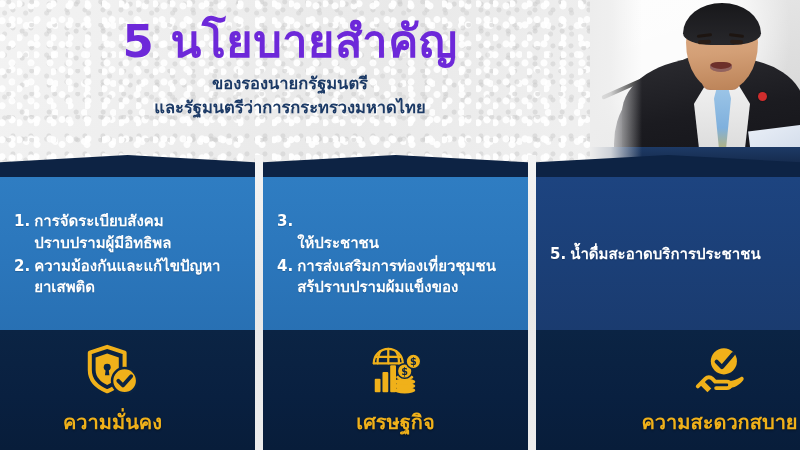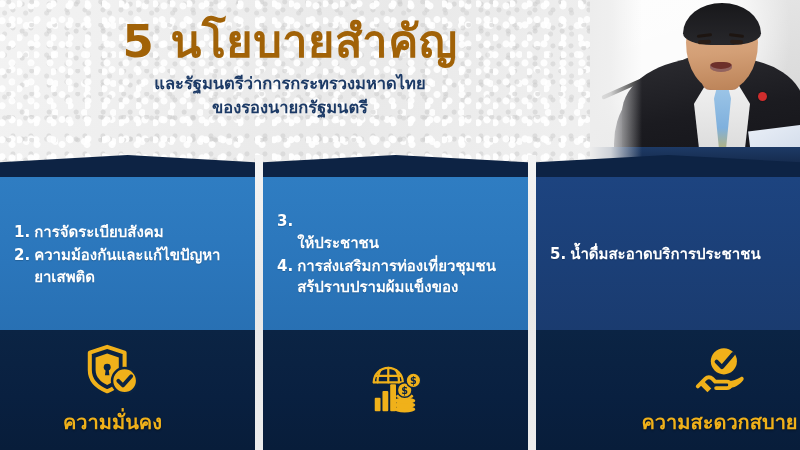--- a/index.html
+++ b/index.html
@@ -31,21 +31,21 @@
   }
 
   
   .header{position:absolute;left:0;top:0;width:800px;height:158px;}
   .title-block{
     position:absolute;left:0;top:18px;width:580px;text-align:center;
     color:#152d52;
   }
   .main-title{
     font-size:45px;font-weight:bold;letter-spacing:.5px;line-height:1.05;
-    color:#a16207;
+    color:#6d28d9;
     white-space:nowrap;
   }
   .sub-title{
     font-size:16.5px;font-weight:bold;line-height:1.45;color:#1c3a66;margin-top:7px;
     white-space:nowrap;
   }
 
   
   .photo{
     position:absolute;right:0;top:0;width:210px;height:165px;overflow:hidden;
@@ -186,22 +186,22 @@
 
 <div id="stage">
 
   <div class="bg-texture"></div>
 
   <div class="header">
 
     <div class="title-block">
       <div class="main-title">5 นโยบายสำคัญ</div>
       <div class="sub-title">
+        <div>ของรองนายกรัฐมนตรี</div>
         <div>และรัฐมนตรีว่าการกระทรวงมหาดไทย</div>
-        <div>ของรองนายกรัฐมนตรี</div>
       </div>
     </div>
 
     <div class="photo">
       <div class="ph-wall"></div>
       <div class="ph-mic-stem"></div>
       <div class="ph-mic-head"></div>
       <div class="ph-shoulderL"></div>
       <div class="ph-suit"></div>
       <div class="ph-shirt"></div>
@@ -224,20 +224,21 @@
   <div class="cards">
 
     <div class="card blue" style="left:0px;width:255px;">
       <div class="cap"></div>
       <div class="body">
         <div class="card-list">
           <div class="pol">
             <span class="num">1.</span>
             <span class="txt">
               <span>การจัดระเบียบสังคม</span><br>
+              <span>ปราบปรามผู้มีอิทธิพล</span>
             </span>
           </div>
           <div class="pol">
             <span class="num">2.</span>
             <span class="txt">
               <span>ความม้องกันและแก้ไขปัญหา</span><br>
               <span>ยาเสพติด</span>
             </span>
           </div>
         </div>
@@ -318,20 +319,21 @@
             <ellipse cx="41" cy="45.5" rx="11" ry="3.3"></ellipse>
             <ellipse cx="41" cy="41" rx="11" ry="3.3"></ellipse>
             <ellipse cx="41" cy="36.5" rx="9" ry="3"></ellipse>
           </g>
           <circle cx="41" cy="30" r="7.6" fill="#f0b11a" stroke="#0b2444" stroke-width="1.6"></circle>
           <text x="41" y="34" font-size="10" font-weight="bold" text-anchor="middle" fill="#0b2444" font-family="DejaVu Sans, sans-serif">$</text>
           <circle cx="50" cy="20" r="7.6" fill="#f0b11a" stroke="#0b2444" stroke-width="1.6"></circle>
           <text x="50" y="24" font-size="10" font-weight="bold" text-anchor="middle" fill="#0b2444" font-family="DejaVu Sans, sans-serif">$</text>
         </svg>
       </span>
+      <span class="band-label">เศรษฐกิจ</span>
     </div>
 
     <div class="band-col" style="left:568px;width:303px;">
       <span class="icon-wrap">
         <svg viewBox="0 0 64 60" width="62" height="58">
           <circle cx="36" cy="20" r="13.5" fill="#f0b11a"></circle>
           <path d="M28.5 20.3 L34 26 L45.5 12.5" fill="none" stroke="#0b2444" stroke-width="4.2" stroke-linecap="round" stroke-linejoin="round"></path>
           <path d="M9 46 L17 38 c2-2 5-2 7 0 l3 3 h12 c2.5 0 4 1.6 4 3.4 0 1.8-1.6 3.3-4 3.3 H28" fill="none" stroke="#f0b11a" stroke-width="4" stroke-linecap="round" stroke-linejoin="round"></path>
           <path d="M40 47.7 c7 0 12-3.4 16-8.2 1.6-1.9-.6-4.4-2.7-3.1 -4 2.4-8 3.9-12.3 3.9" fill="#f0b11a"></path>
           <path d="M16 41 l7 7 -4 4 -7-7 Z" fill="#f0b11a"></path>

